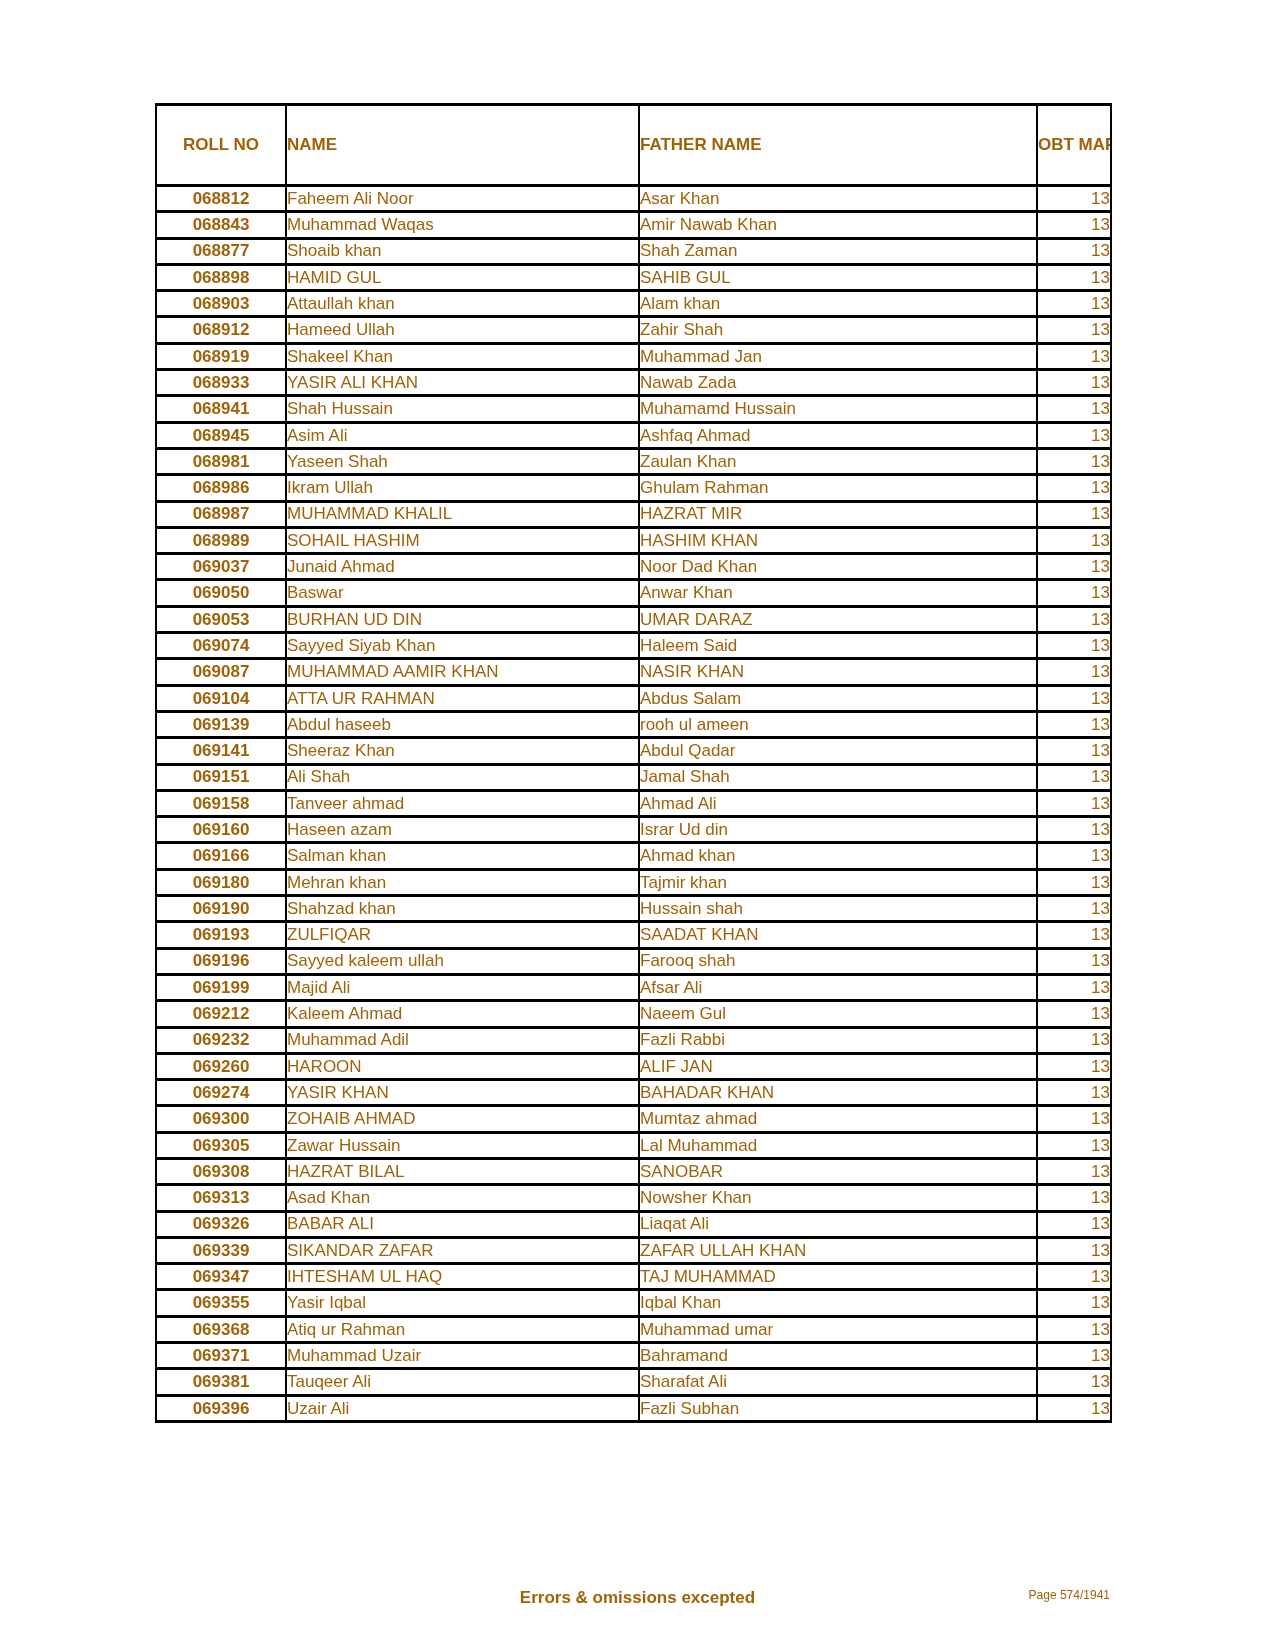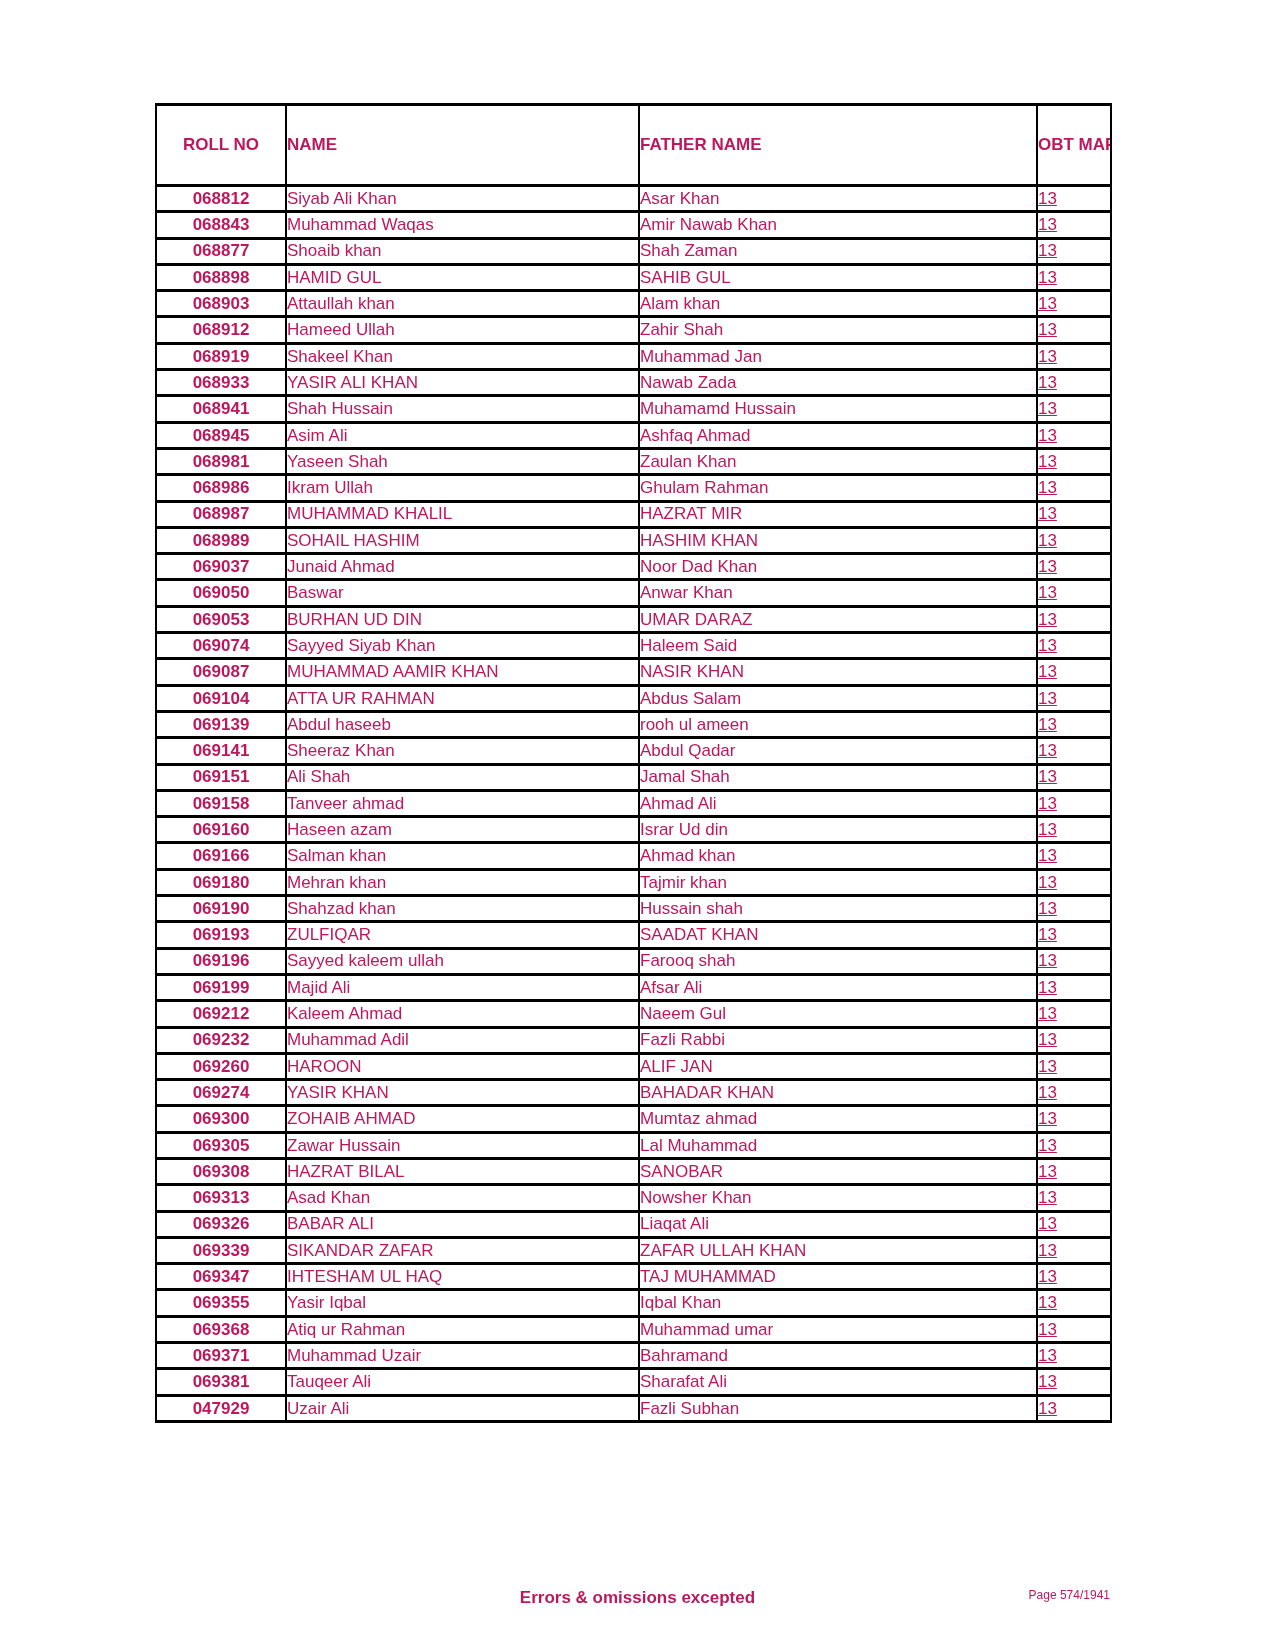--- a/index.html
+++ b/index.html
@@ -6,21 +6,21 @@
     margin: 0;
     padding: 0;
     background: #ffffff;
   }
   .page {
     position: relative;
     width: 1275px;
     height: 1650px;
     background: #ffffff;
     font-family: "Liberation Sans", sans-serif;
-    color: #be185d;
+    color: #a16207;
     overflow: hidden;
   }
   table.results {
     position: absolute;
     left: 155px;
     top: 103px;
     width: 955px;
     border-collapse: collapse;
     table-layout: fixed;
   }
@@ -51,21 +51,21 @@
   th.h-marks {
     text-align: center;
     white-space: normal;
     font-size: 16px;
     line-height: 1.35;
     padding: 0 4px;
   }
   table.results tbody td { height: 23.3px; }
   td.cell-roll  { text-align: center; font-weight: bold; margin-left: 24px; }
   td.cell-name, td.cell-father { text-align: left; padding-left: 6px; }
-  td.cell-marks { text-align: left; text-decoration: underline; }
+  td.cell-marks { text-align: right; }
 
   .footer-note {
     position: absolute;
     top: 1588px;
     left: 50%;
     transform: translateX(-50%);
     font-size: 17px;
     font-weight: bold;
     white-space: nowrap;
   }
@@ -93,21 +93,21 @@
       <tr>
         <th class="h-roll">ROLL NO</th>
         <th class="h-name">NAME</th>
         <th class="h-father">FATHER NAME</th>
         <th class="h-marks">OBT MARKS</th>
       </tr>
     </thead>
     <tbody id="rows-body">
         <tr>
           <td class="cell-roll">068812</td>
-          <td class="cell-name">Siyab Ali Khan</td>
+          <td class="cell-name">Faheem Ali Noor</td>
           <td class="cell-father">Asar Khan</td>
           <td class="cell-marks">13</td>
         </tr>
         <tr>
           <td class="cell-roll">068843</td>
           <td class="cell-name">Muhammad Waqas</td>
           <td class="cell-father">Amir Nawab Khan</td>
           <td class="cell-marks">13</td>
         </tr>
         <tr>
@@ -368,21 +368,21 @@
           <td class="cell-father">Bahramand</td>
           <td class="cell-marks">13</td>
         </tr>
         <tr>
           <td class="cell-roll">069381</td>
           <td class="cell-name">Tauqeer Ali</td>
           <td class="cell-father">Sharafat Ali</td>
           <td class="cell-marks">13</td>
         </tr>
         <tr>
-          <td class="cell-roll">047929</td>
+          <td class="cell-roll">069396</td>
           <td class="cell-name">Uzair Ali</td>
           <td class="cell-father">Fazli Subhan</td>
           <td class="cell-marks">13</td>
         </tr>
       </tbody>
   </table>
 
   <div class="footer-note">Errors &amp; omissions excepted</div>
 
   <div class="footer-page">Page 574/1941</div>

